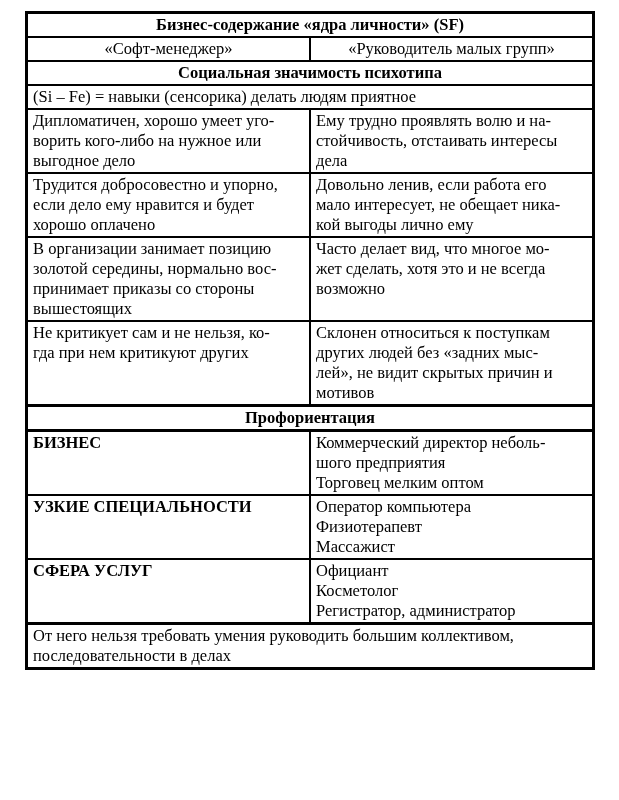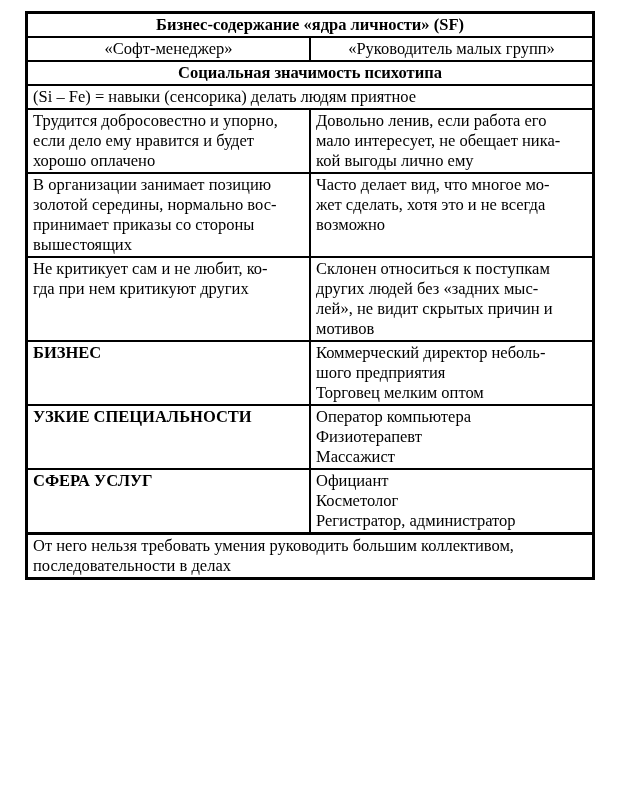--- a/index.html
+++ b/index.html
@@ -56,45 +56,56 @@
       </tr>
       <tr>
         <td colspan="2" class="center bold">Социальная значимость психотипа</td>
       </tr>
       <tr>
         <td colspan="2">(Si – Fe) =  навыки (сенсорика) делать людям приятное</td>
       </tr>
 
 
       <tr>
+        <td>Дипломатичен, хорошо умеет уго-
+ворить кого-либо на нужное или
+выгодное дело</td>
+        <td>Ему трудно проявлять волю и на-
+стойчивость, отстаивать интересы
+дела</td>
+      </tr>
+      <tr>
         <td>Трудится добросовестно и упорно,
 если дело ему нравится и будет
 хорошо оплачено</td>
         <td>Довольно ленив, если работа его
 мало интересует, не обещает ника-
 кой выгоды лично ему</td>
       </tr>
       <tr>
         <td>В организации занимает позицию
 золотой середины, нормально вос-
 принимает приказы со стороны
 вышестоящих</td>
         <td>Часто делает вид, что многое мо-
 жет сделать, хотя это и не всегда
 возможно</td>
       </tr>
       <tr>
-        <td>Не критикует сам и не любит, ко-
+        <td>Не критикует сам и не нельзя, ко-
 гда при нем критикуют других</td>
         <td>Склонен относиться к поступкам
 других людей без «задних мыс-
 лей», не видит скрытых причин и
 мотивов</td>
       </tr>
 
+      <tr class="sep-top sep-bottom">
+        <td colspan="2" class="center bold">Профориентация</td>
+      </tr>
 
       <tr>
         <td class="bold">БИЗНЕС</td>
         <td>Коммерческий директор неболь-
 шого предприятия
 Торговец мелким оптом</td>
       </tr>
       <tr>
         <td class="bold">УЗКИЕ СПЕЦИАЛЬНОСТИ</td>
         <td>Оператор компьютера

